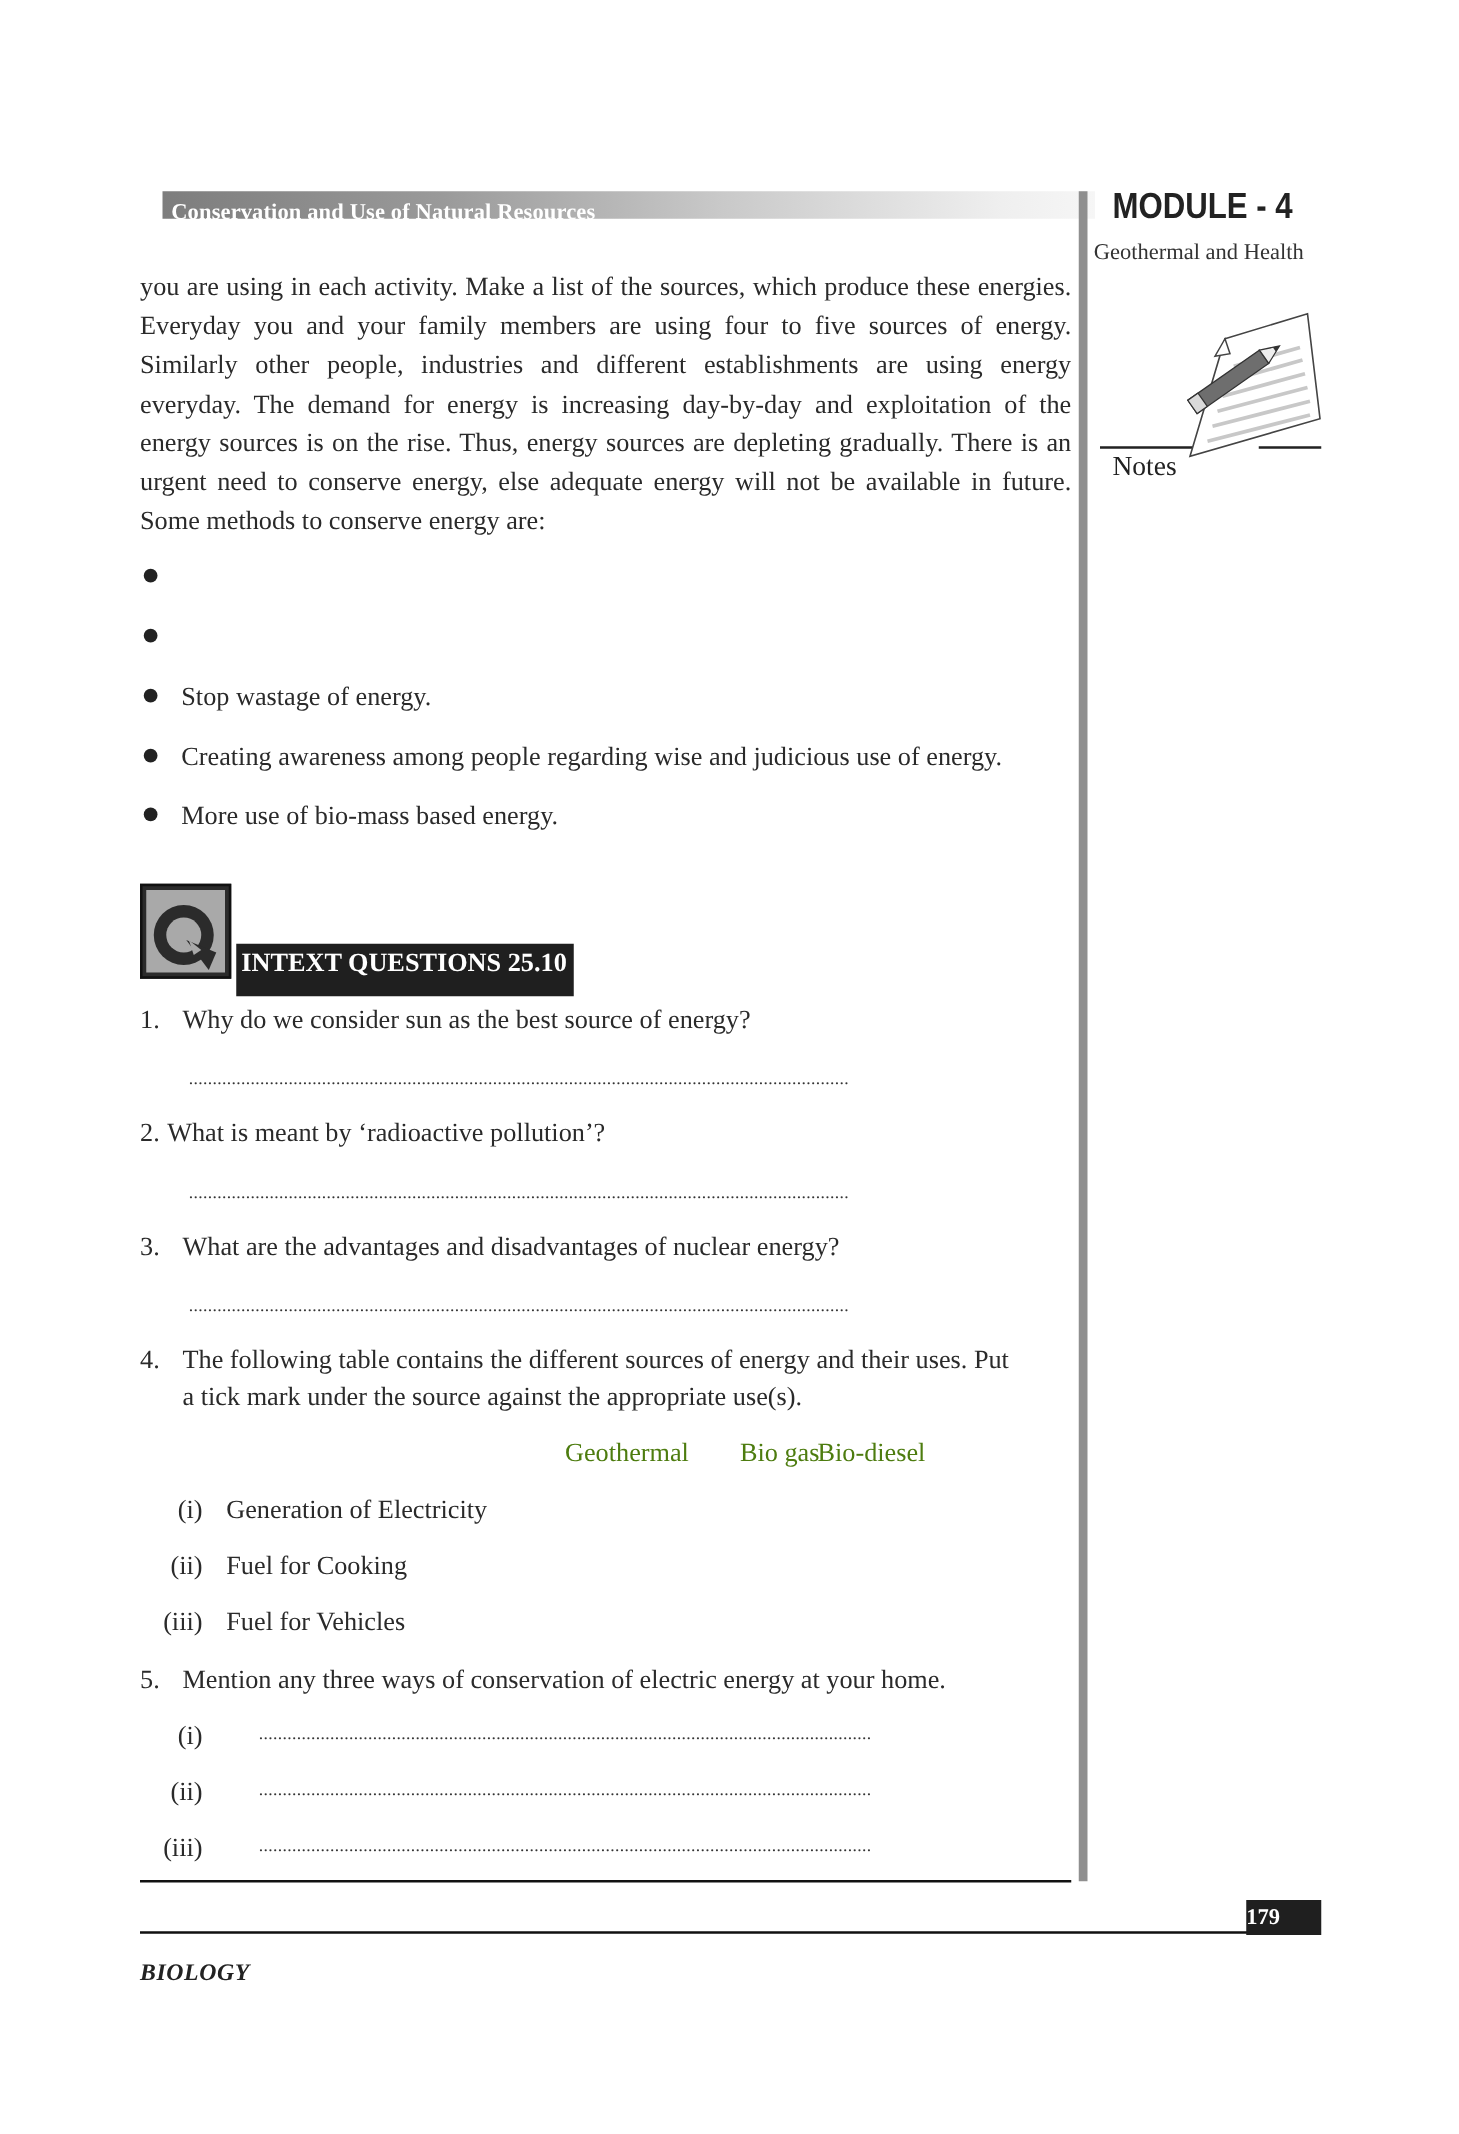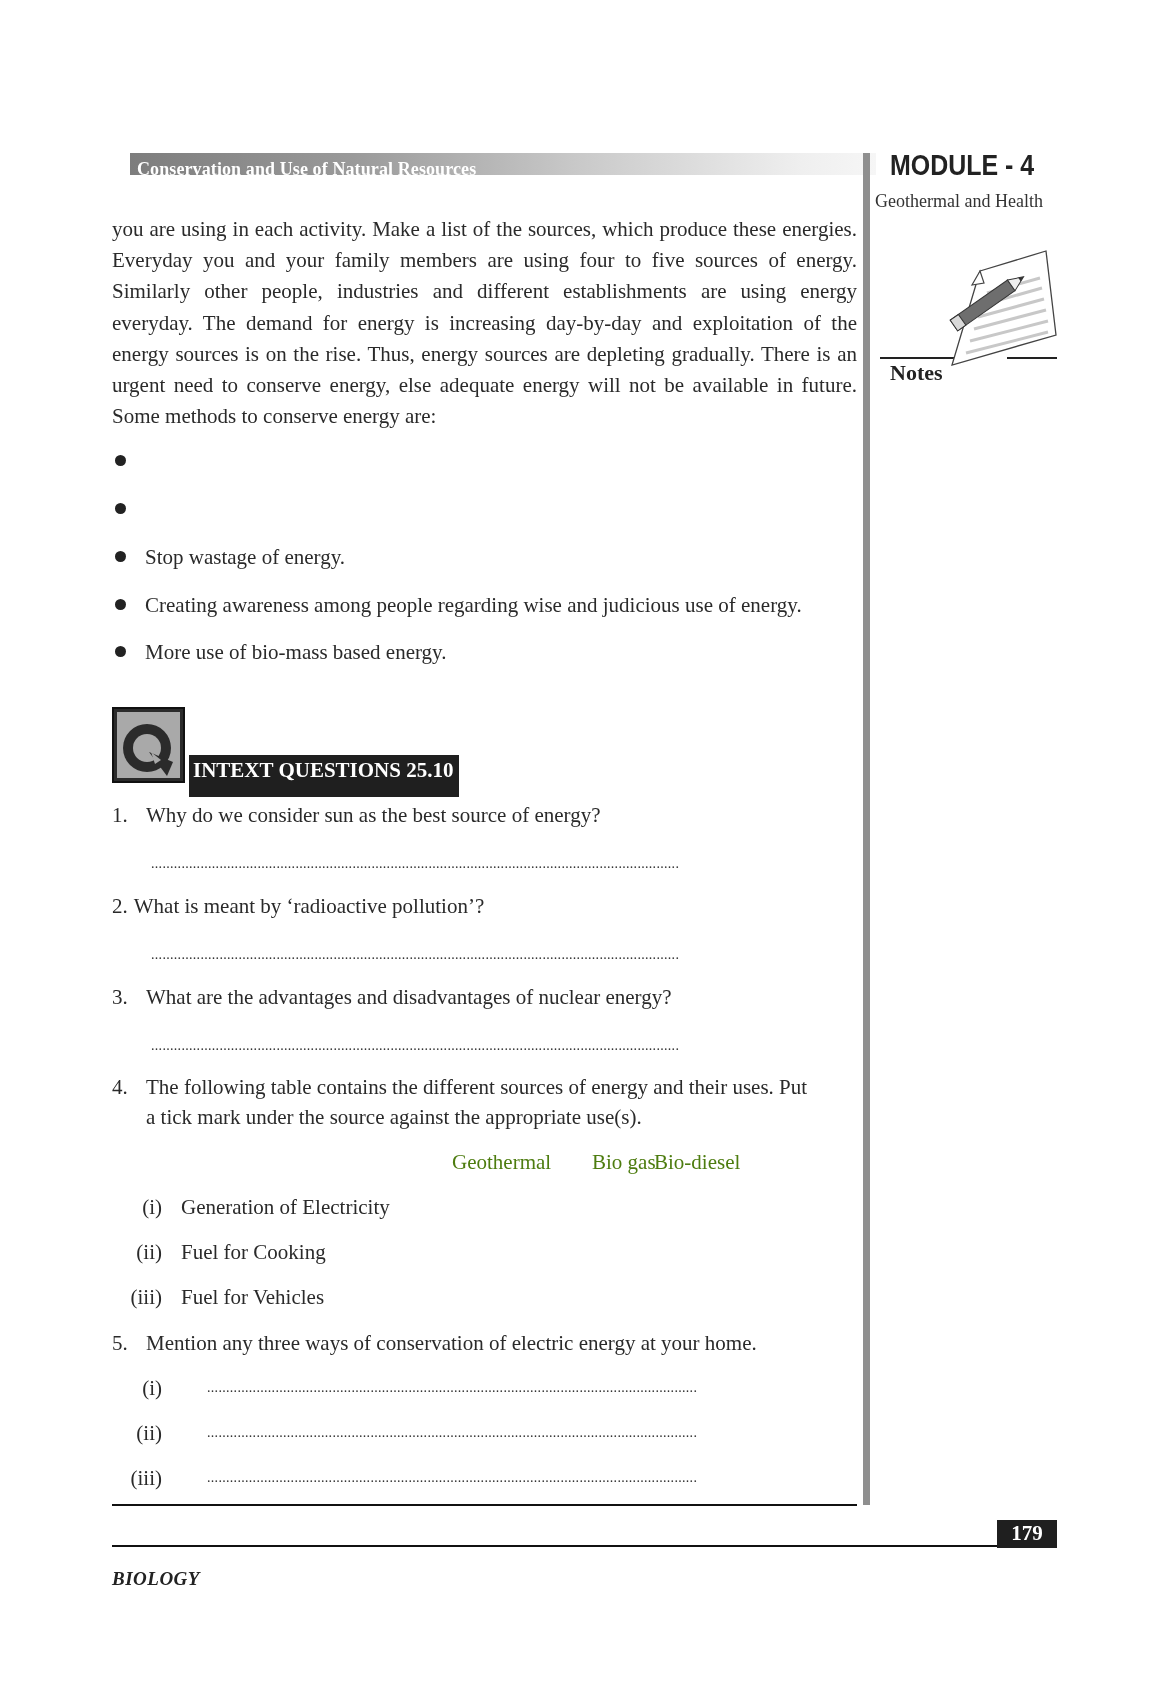--- a/index.html
+++ b/index.html
@@ -8,37 +8,37 @@
   .abs { position:absolute; }
   .header-band { left:112px; top:153px; width:746px; height:22px;
     background:linear-gradient(to right,#7d7d7d 0%,#9a9a9a 30%,#c9c9c9 60%,#efefef 90%,#f6f6f6 100%);margin-left:18px; }
   .header-band span { position:absolute; left:7px; top:6px; color:#fff; font-weight:bold; font-size:18px; letter-spacing:0.1px; }
   .vbar { left:863px; top:153px; width:7px; height:1352px; background:#8f8f8f; }
   .module { left:890px; top:149px; font-family:"Liberation Sans","DejaVu Sans",sans-serif; font-weight:bold; font-size:29px; color:#222; transform:scaleX(0.86); transform-origin:left top; letter-spacing:0px; }
   .env { left:875px; top:191px; font-size:18px; color:#333; }
   .notes-icon { left:942px; top:243px; width:120px; height:130px; }
   .notes-rule-l { left:880px; top:357px; width:90px; height:2px; background:#222; }
   .notes-rule-r { left:1007px; top:357px; width:50px; height:2px; background:#222; }
-  .notes-label { left:890px; top:360px; font-weight:bold; font-size:22px; color:#222; }
+  .notes-label { left:890px; top:360px; font-weight:normal; font-size:22px; color:#222; }
   .para { left:112px; top:214px; width:745px; font-size:21px; line-height:31.2px; text-align:justify; color:#2a2a2a; }
   .bullet { left:112px; font-size:21px; color:#2a2a2a; white-space:nowrap; }
   .bullet .dot { display:inline-block; width:11px; height:11px; border-radius:50%; background:#222; margin-right:19px; vertical-align:2px; margin-left:3px; }
   .q-icon { left:112px; top:707px; width:73px; height:76px; background:#2b2b2b; box-sizing:border-box; border:2px solid #111; }
   .q-icon .inner { position:absolute; left:3px; top:3px; right:3px; bottom:3px; background:#a9a9a9; }
   .banner { left:189px; top:755px; height:42px; background:#1f1f1f; color:#fff; font-weight:bold; font-size:21px; padding:0 6px 0 4px; line-height:30px; white-space:nowrap; }
   .q { left:112px; font-size:21px; color:#2a2a2a; white-space:nowrap; }
   .q .num { display:inline-block; width:34px; }
   .dots { font-size:14px; color:#333; letter-spacing:0.3px; overflow:hidden; white-space:nowrap; }
   .sub { font-size:21px; color:#2a2a2a; white-space:nowrap; }
   .sub .roman { display:inline-block; width:52px; text-align:right; margin-right:19px; }
   .colhdr { font-size:21px; color:#4d7c0f; white-space:nowrap; }
   .rule1 { left:112px; top:1504px; width:745px; height:2px; background:#111; }
   .rule2 { left:112px; top:1545px; width:887px; height:2px; background:#111; }
   .footer-biology { left:112px; top:1520px; font-style:italic; font-weight:bold; font-size:19px; color:#222; letter-spacing:0.5px;margin-top:48px; }
-  .pageno { left:997px; top:1520px; width:60px; height:28px; background:#1f1f1f; color:#fff; font-weight:bold; font-size:21px; text-align:center; line-height:26px; }
+  .pageno { left:997px; top:1520px; width:60px; height:28px; background:#1f1f1f; color:#fff; font-weight:bold; font-size:18px; text-align:left; line-height:26px; }
 </style>
 </head>
 <body>
 
 <div class="abs header-band">
   <span>Conservation and Use of Natural Resources</span>
 </div>
 
 <div class="abs vbar"></div>
 

